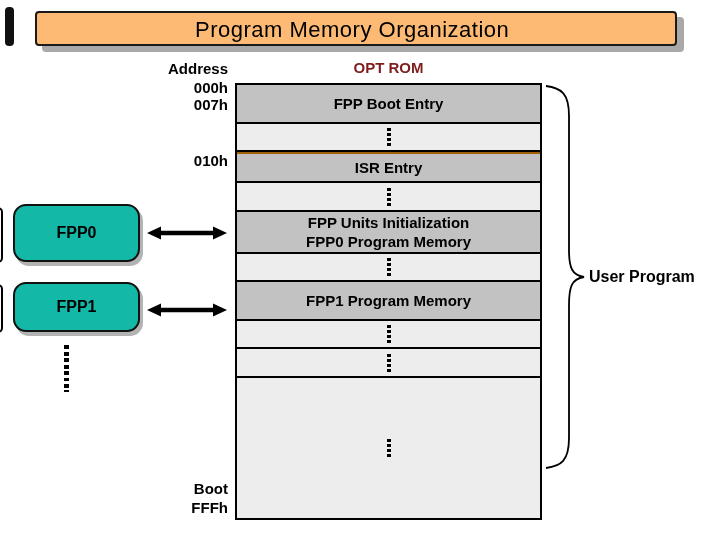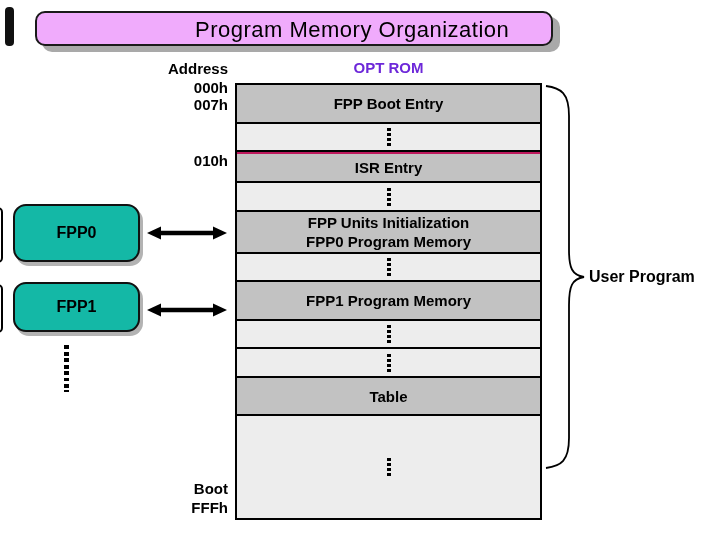--- a/index.html
+++ b/index.html
@@ -4,52 +4,52 @@
 <style>
   html,body{margin:0;padding:0;}
   body{
     width:720px;height:540px;position:relative;background:#ffffff;
     font-family:"Liberation Sans","DejaVu Sans",sans-serif;color:#000;
     overflow:hidden;
   }
   
   .title-accent{position:absolute;left:5px;top:7px;width:9px;height:39px;background:#111;border-radius:4px;}
   .title-bar{
-    position:absolute;left:35px;top:11px;width:518px;height:35px;
-    background:#f0abfc;border:2px solid #1a1a1a;border-radius:10px;
+    position:absolute;left:35px;top:11px;width:642px;height:35px;
+    background:#fdba74;border:2px solid #1a1a1a;border-radius:4px;
     box-shadow:7px 6px 0 #a9a9a9;box-sizing:border-box;
     display:flex;align-items:center;
   }
   .title-text{position:absolute;left:158px;top:4px;font-size:22px;letter-spacing:0.5px;}
   
   .addr{position:absolute;left:100px;width:128px;text-align:right;font-weight:bold;font-size:15px;line-height:16px;}
   .addr-hdr{top:61px;}
   .addr-000{top:80px;}
   .addr-007{top:97px;}
   .addr-010{top:153px;}
   .addr-ffe{top:481px;}
   .addr-fff{top:500px;}
   
   .rom-hdr{position:absolute;left:235px;top:59px;width:307px;text-align:center;
-    color:#6d28d9;font-weight:bold;font-size:15px;}
+    color:#7f1d1d;font-weight:bold;font-size:15px;}
   
   .mem-col{
     position:absolute;left:235px;top:83px;width:307px;height:437px;
     border:2px solid #000;box-sizing:border-box;
     display:flex;flex-direction:column;
   }
   .blk{
     box-sizing:border-box;border-bottom:2px solid #000;flex:0 0 auto;
     display:flex;flex-direction:column;align-items:center;justify-content:center;
     font-weight:bold;font-size:15px;line-height:19px;text-align:right;
   }
   .blk.dark{background:#c2c2c2;}
   .blk.light{background:#ededed;}
   .blk:last-child{border-bottom:none;flex:1 1 auto;}
-  .blk.thick-top{border-top:2px solid #be185d;}
+  .blk.thick-top{border-top:2px solid #a16207;}
   .h39{height:39px;} .h28{height:28px;} .h31{height:31px;} .h29{height:29px;}
   .h42{height:42px;} .h38{height:38px;}
   .bdots{width:4px;height:18px;background:repeating-linear-gradient(to bottom,#000 0 3px,transparent 3px 5px);}
   
   .fpp{
     position:absolute;left:13px;width:127px;background:#14b8a6;
     border:2px solid #111;border-radius:13px;box-shadow:3px 4px 0 #b3b3b3;
     box-sizing:border-box;display:flex;align-items:center;justify-content:center;
     font-weight:bold;font-size:16px;
   }
@@ -107,23 +107,20 @@
   </div>
   <div class="blk dark h39">
     <span>FPP1 Program Memory</span>
   </div>
   <div class="blk light h28">
     <span class="bdots"></span>
   </div>
   <div class="blk light h29">
     <span class="bdots"></span>
   </div>
-  <div class="blk dark h38">
-    <span>Table</span>
-  </div>
   <div class="blk light h28">
     <span class="bdots"></span>
   </div>
 </div>
 
 <div class="edge-frag f0"></div>
 <div class="edge-frag f1"></div>
 
 <div class="fpp fpp0">
   <span>FPP0</span>

